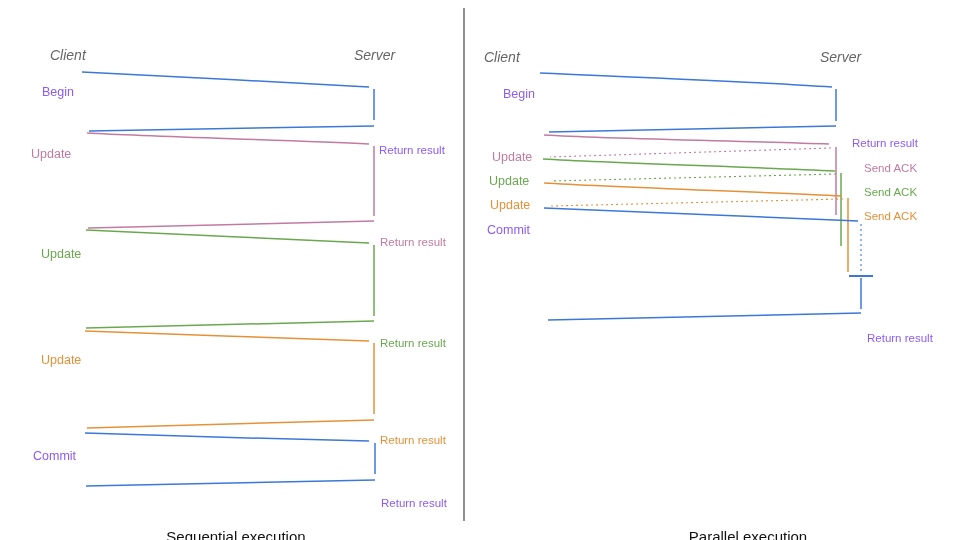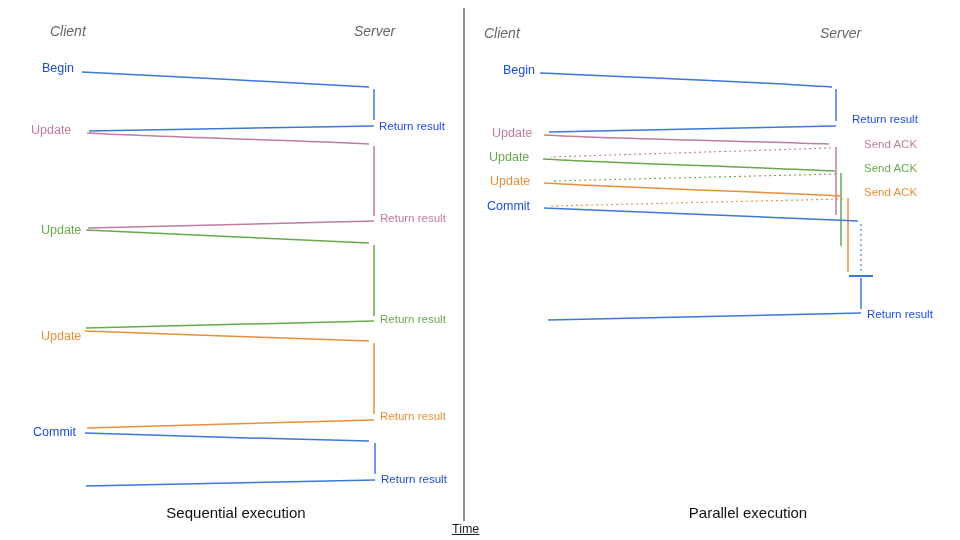--- a/index.html
+++ b/index.html
@@ -1,26 +1,26 @@
 <!DOCTYPE html>
 <html><head>
 <meta charset="utf-8">
 <style>
   html,body{margin:0;padding:0;background:#fff;}
   #stage{
     position:relative;width:960px;height:540px;background:#ffffff;overflow:hidden;
     font-family:"Liberation Sans","DejaVu Sans",sans-serif;
   }
   #lines{position:absolute;left:0;top:0;}
-  .lbl{position:absolute;white-space:nowrap;font-size:12.5px;line-height:1.1;}
+  .lbl{position:absolute;white-space:nowrap;font-size:12.5px;line-height:1.1;margin-top:24px;}
   .hdr{font-style:italic;color:#666666;font-size:14px;}
   .resp{font-size:11.5px;}
   .caption{font-size:15px;color:#111111;transform:translateX(-50%);}
   .time{font-size:12.5px;color:#222222;text-decoration:underline;}
-  .c-blue{color:#1d4ed8;}
+  .c-blue{color:#8b5cf6;}
   .c-pink{color:#c27ba0;}
   .c-green{color:#6aa84f;}
   .c-orange{color:#e69138;}
   path{fill:none;}
   .s-blue{stroke:#3c78d8;}
   .s-pink{stroke:#c27ba0;}
   .s-green{stroke:#6aa84f;}
   .s-orange{stroke:#e69138;}
   .s-dark{stroke:#555555;}
   .w{stroke-width:1.5;}

